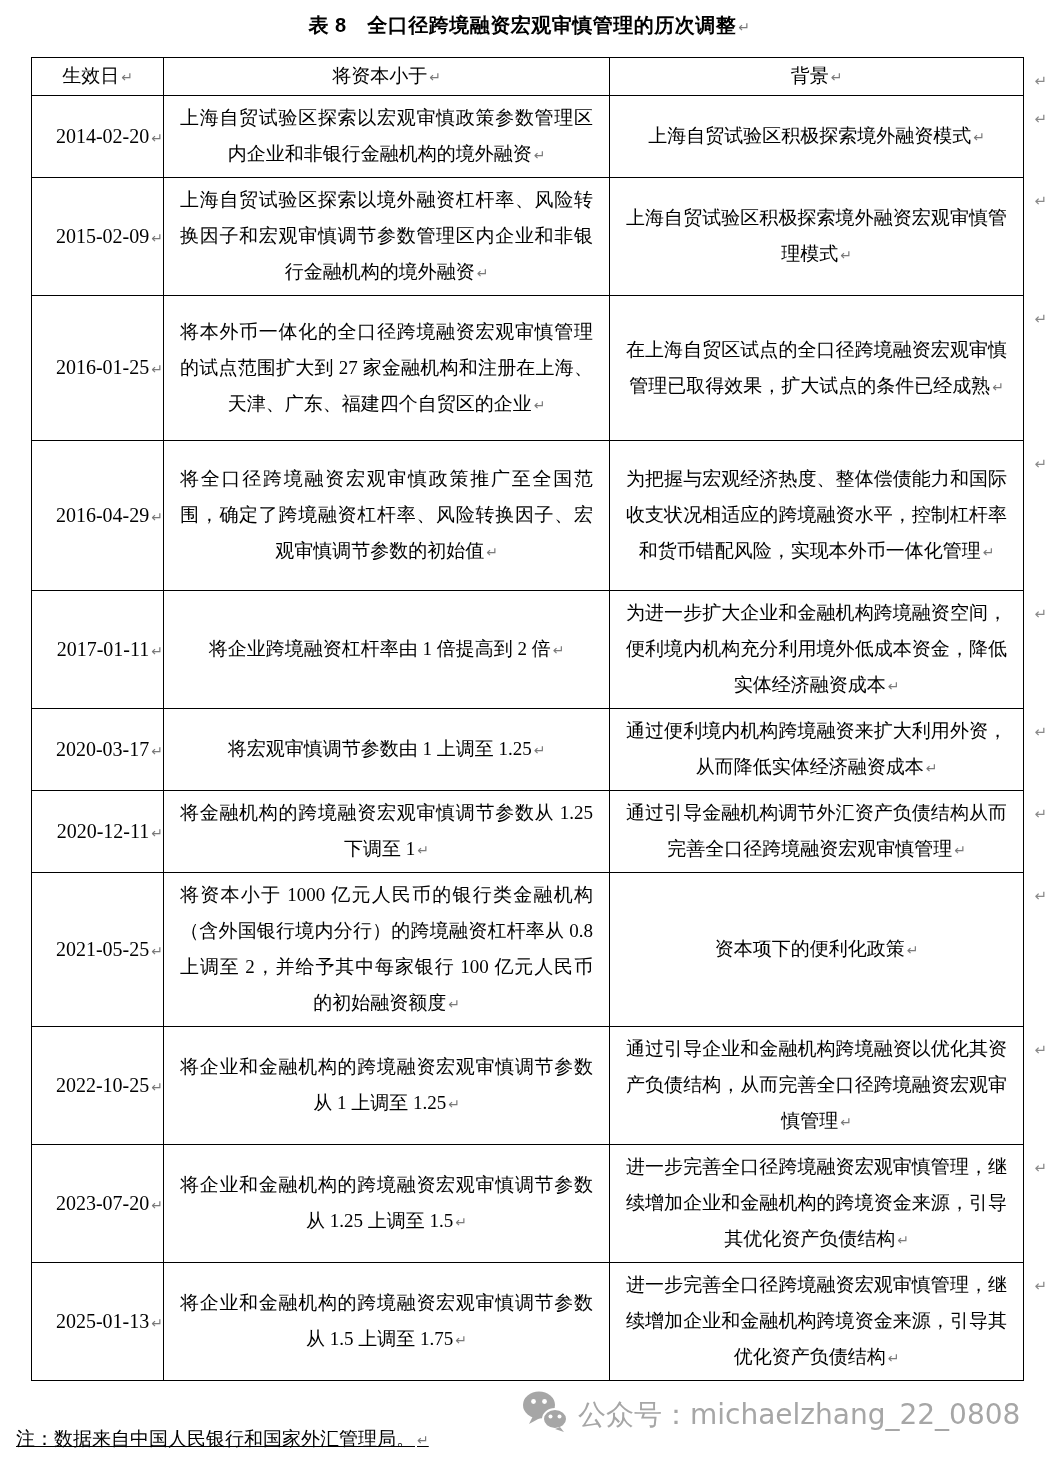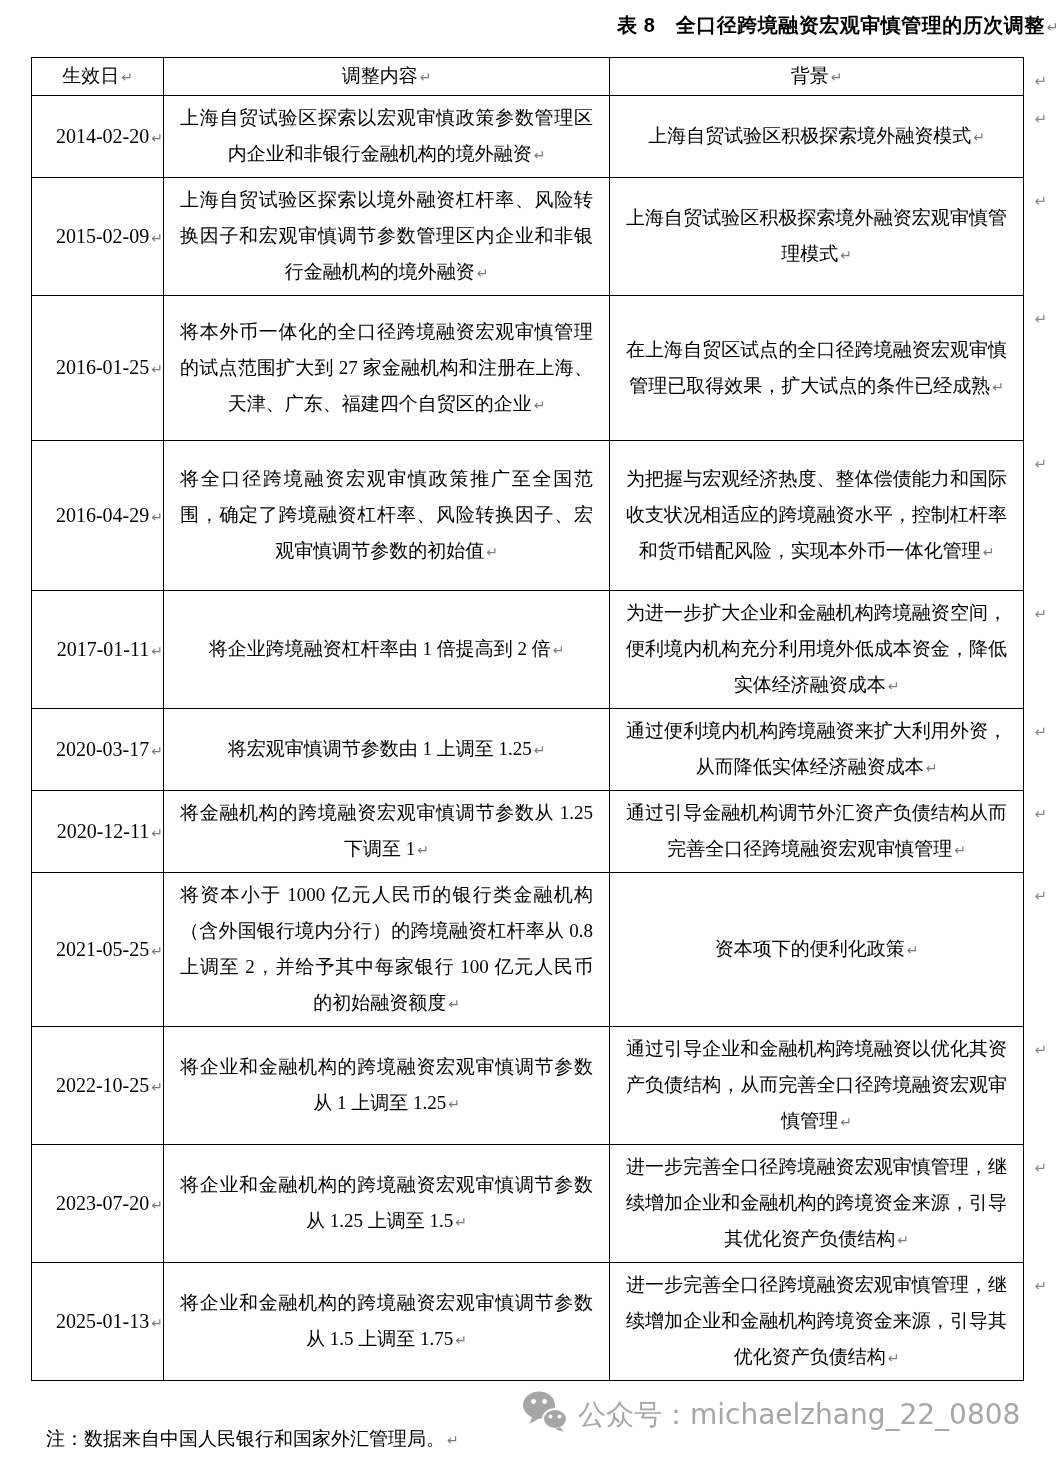--- a/index.html
+++ b/index.html
@@ -6,21 +6,21 @@
   body {
     width:1059px; height:1461px;
     background:#ffffff;
     font-family:"Liberation Serif", serif;
     color:#000;
   }
   .page { position:relative; width:1059px; height:1461px; overflow:hidden; background:#fff; }
 
   .doc-title {
     position:absolute; top:12px; left:0; width:1059px;
-    text-align:right; font-weight:bold; font-size:20px;
+    text-align:center; font-weight:bold; font-size:20px;
     font-family:"Liberation Sans", sans-serif;
     letter-spacing:0.5px;
   }
   .doc-title .pmark { font-weight:normal; }
 
   table.policy {
     position:absolute; left:31px; top:57px; width:992px;
     border-collapse:collapse; table-layout:fixed;
     background:transparent;
   }
@@ -64,22 +64,23 @@
   }
   .row-end {
     position:absolute;
     right:-24px; top:5px;
     font-family:"DejaVu Sans", sans-serif;
     font-size:15px;
     color:#8a8a8a;
   }
 
   .doc-note {
-    position:absolute; left:46px; top:1426px;
+    position:absolute; left:16px; top:1426px;
     font-size:19px;
+    text-decoration:underline;
   }
 
   .watermark {
     position:absolute; left:522px; top:1390px;
     display:flex; align-items:center; gap:10px;
     color:#a6a6a6;
     font-family:"DejaVu Sans", sans-serif;
     font-size:28px;
     white-space:nowrap;
     text-align:center;
@@ -111,21 +112,21 @@
   <table class="policy">
     <colgroup>
         <col style="width:132px">
         <col style="width:446px">
         <col style="width:414px">
       </colgroup>
 
     <tbody>
         <tr class="hdr">
       <th><span>生效日</span><span class="pmark">↵</span></th>
-      <th><span>调整内容</span><span class="pmark">↵</span></th>
+      <th><span>将资本小于</span><span class="pmark">↵</span></th>
       <th><span>背景</span><span class="pmark">↵</span><span class="row-end">↵</span></th>
     </tr>
 
     <tr class="r0">
       <td class="c-date"><span>2014-02-20</span><span class="pmark">↵</span></td>
       <td class="c-txt"><span>上海自贸试验区探索以宏观审慎政策参数管理区内企业和非银行金融机构的境外融资</span><span class="pmark">↵</span></td>
       <td class="c-txt"><span>上海自贸试验区积极探索境外融资模式</span><span class="pmark">↵</span><span class="row-end">↵</span></td>
     </tr>
 
     <tr class="r1">

